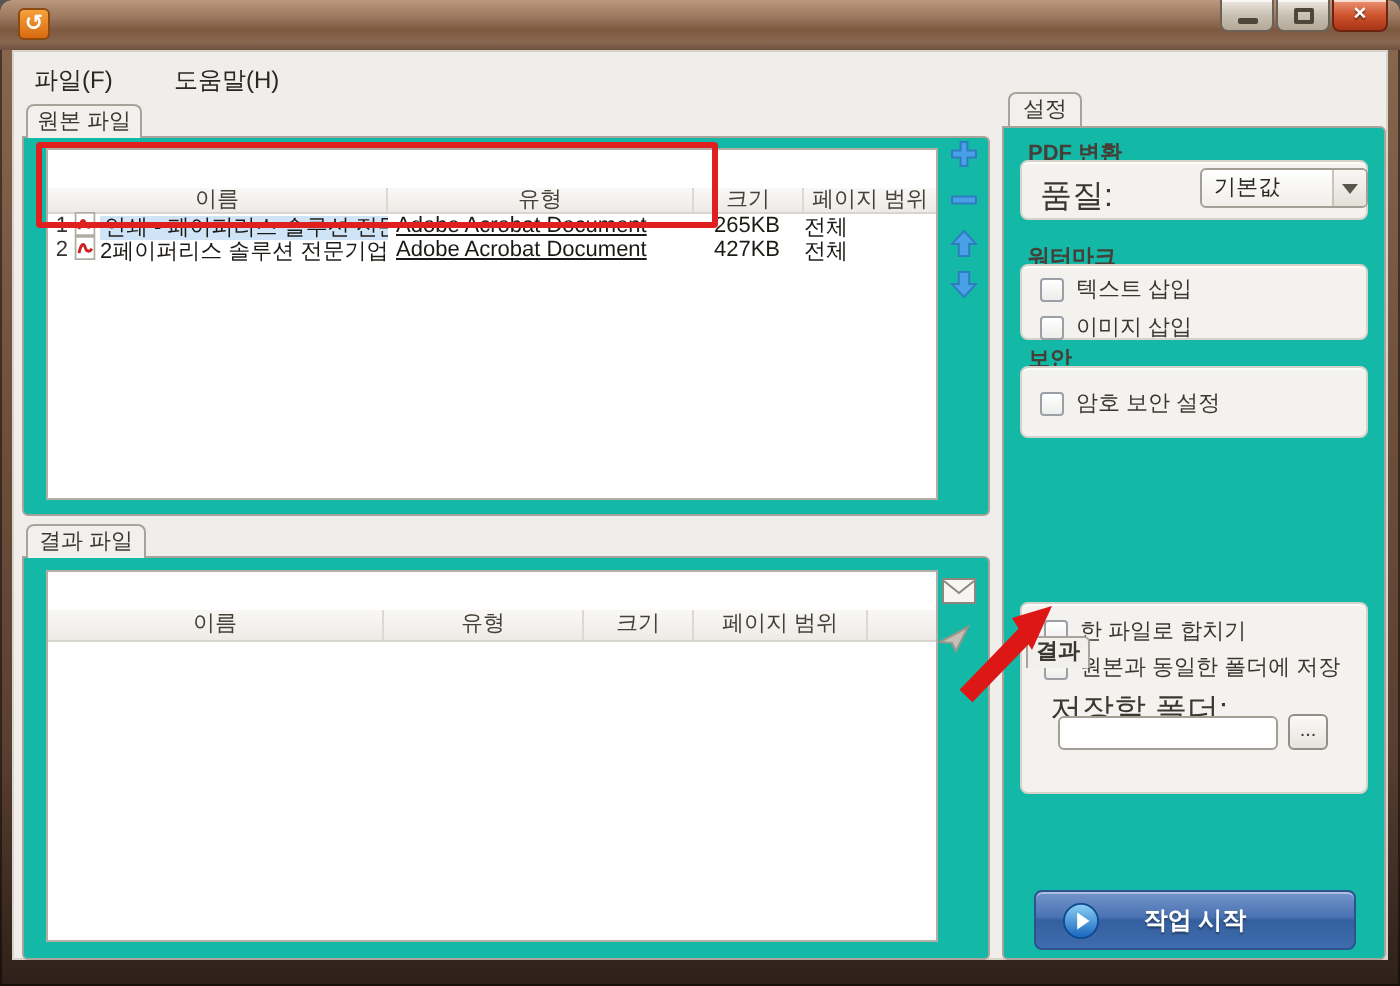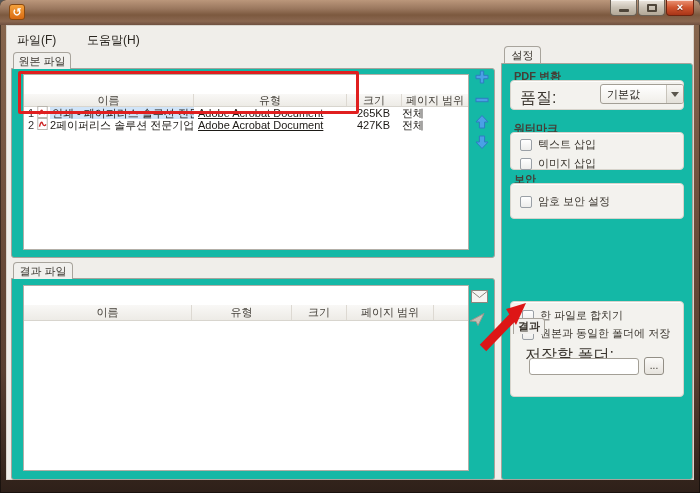--- a/index.html
+++ b/index.html
@@ -249,16 +249,31 @@
         <span class="cb-label">원본과 동일한 폴더에 저장</span>
       </div>
       <div class="checkrow" style="left:20px; top:244px;">
         <span class="cb"></span>
         <span class="cb-label">한 파일로 합치기</span>
       </div>
       <div class="fld-label" style="left:23px; top:281px;">저장할 폴더:</div>
       <input class="txt-input" style="left: 27px; top: 294px; width: 110px;" value="">
       <div class="browse-btn" style="left:142px; top:293px;">...</div>
 
+      <div class="start-btn" style="left:15px; top:381px; width:161px; height:30px;">
+        <span class="play-wrap">
+          <svg width="19" height="19" viewBox="0 0 20 20">
+            <defs>
+                <linearGradient id="pg" x1="0" y1="0" x2="0" y2="1">
+              <stop offset="0" stop-color="#8fd0f5"></stop>
+                  <stop offset="1" stop-color="#1565c0"></stop>
+            </linearGradient>
+              </defs>
+            <circle cx="10" cy="10" r="9" fill="url(#pg)" stroke="#0e4a8f"></circle>
+            <polygon points="8,5.5 14.5,10 8,14.5" fill="#fff"></polygon>
+          </svg>
+        </span>
+        <span class="start-label">작업 시작</span>
+      </div>
     </div>
 
   </div>
 </div>
 
 </body></html>

